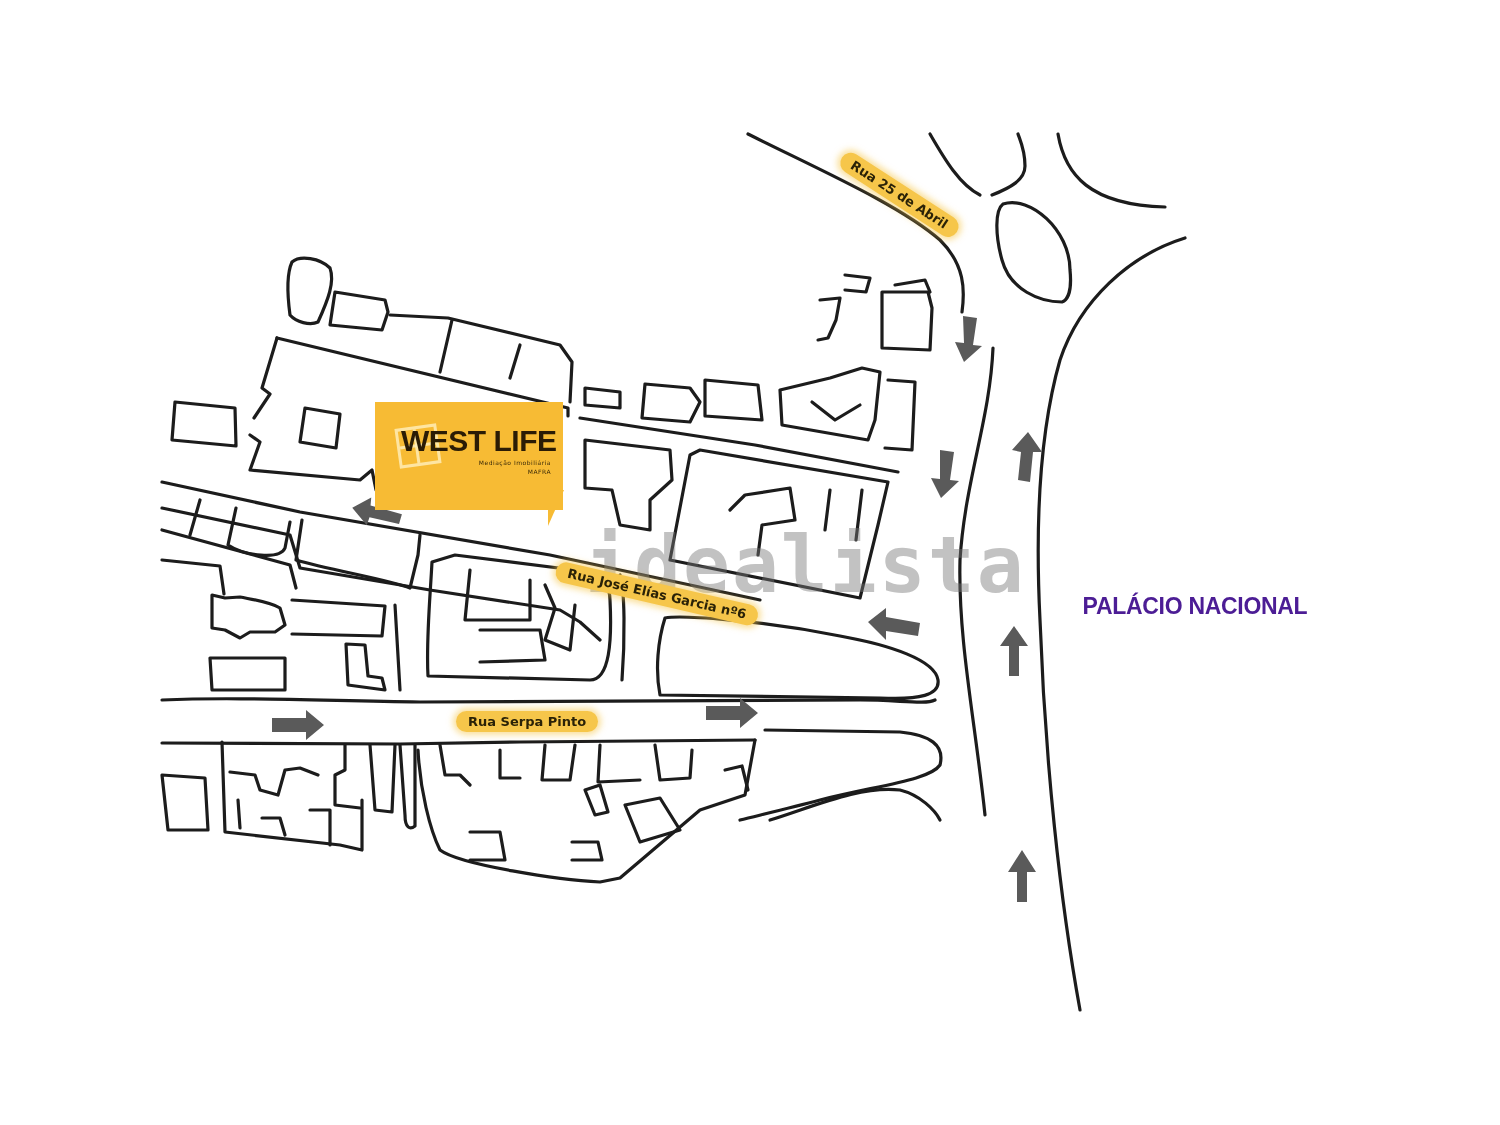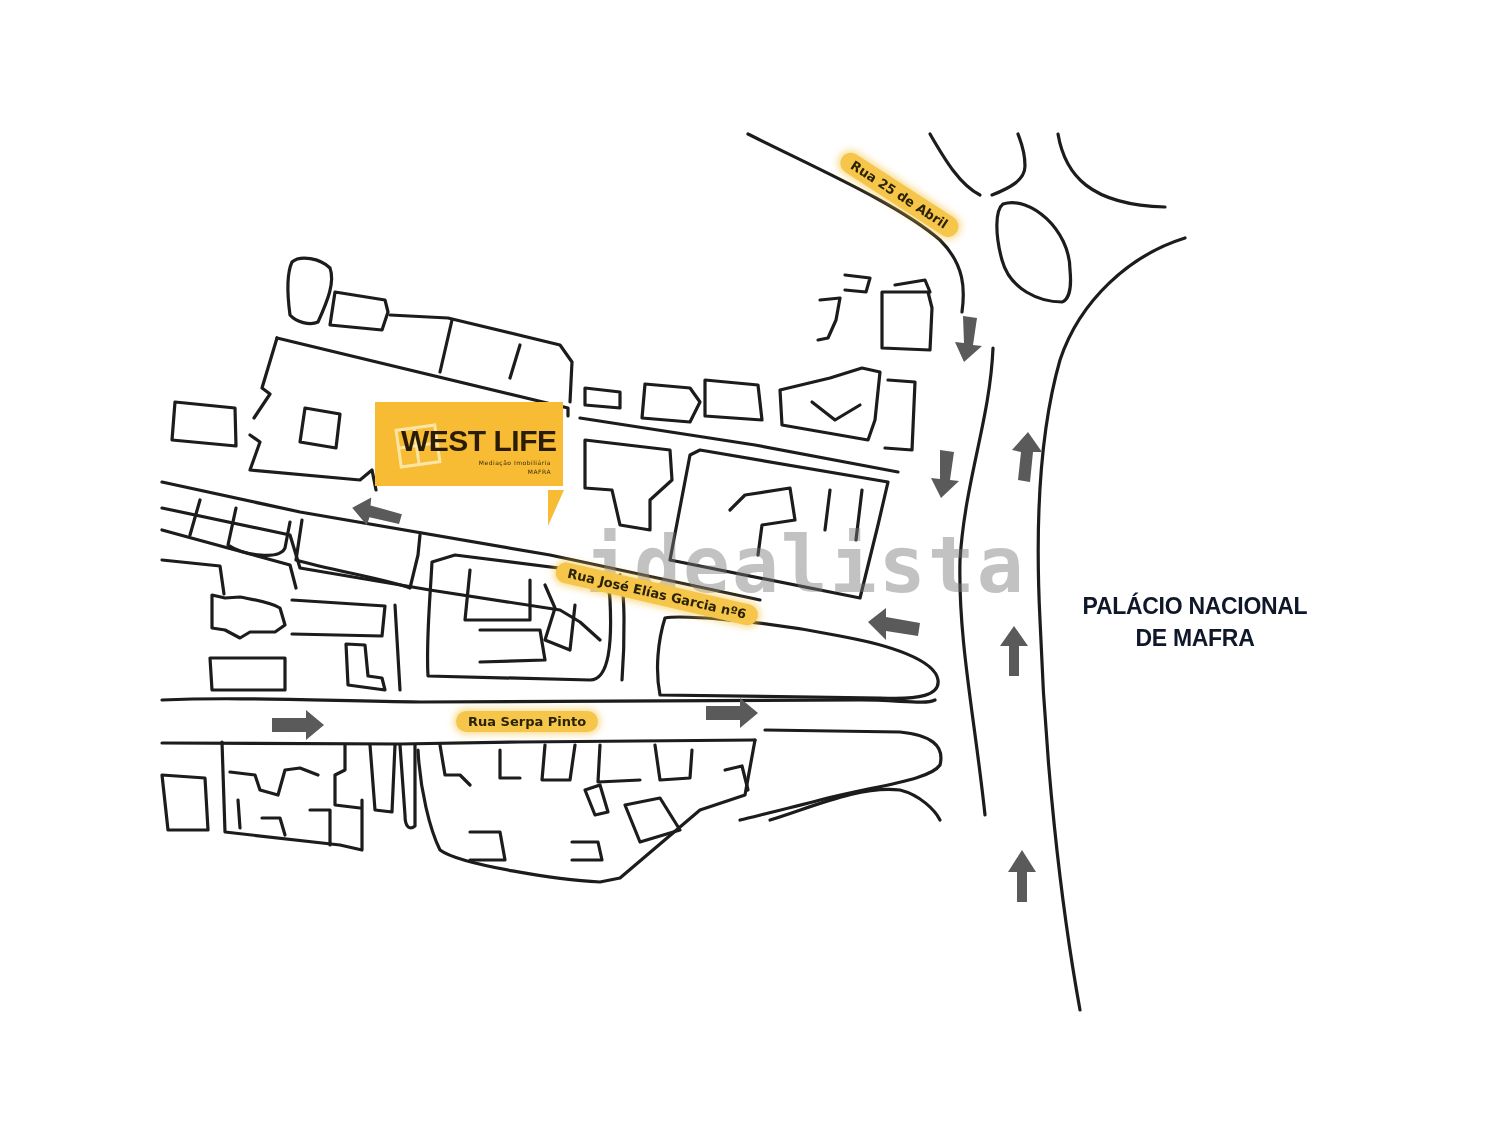--- a/index.html
+++ b/index.html
@@ -1,22 +1,22 @@
 <!DOCTYPE html>
 <html><head>
 <meta charset="utf-8">
 <style>
   html, body { margin: 0; padding: 0; background: #ffffff; }
   body { width: 1500px; height: 1125px; position: relative; overflow: hidden; font-family: "DejaVu Sans", sans-serif; }
   #map { position: absolute; left: 0; top: 0; width: 1500px; height: 1125px; }
   .st { fill: none; stroke: #1c1c1c; stroke-width: 3.2; stroke-linecap: round; stroke-linejoin: round; }
   .arrow { fill: #5a5a5a; }
   .pill { position: absolute; background: #f6c64a; border-radius: 14px; box-shadow: 0 0 6px 3px rgba(246,198,74,0.55); color: #2a2207; font-family: "DejaVu Sans", sans-serif; font-weight: bold; font-size: 13px; white-space: nowrap; padding: 2px 12px; transform-origin: left center; line-height: 17px; }
-  .landmark { position: absolute; left: 1040px; top: 590px; width: 310px; text-align: center; font-family: "Liberation Sans", sans-serif; font-weight: bold; font-size: 23px; line-height: 32px; color: #0f172a; letter-spacing: -0.3px; }
-  .brand { position: absolute; left: 375px; top: 402px; width: 188px; height: 84px; background: #f7bb34; }
+  .landmark { position: absolute; left: 1040px; top: 590px; width: 310px; text-align: center; font-family: "Liberation Sans", sans-serif; font-weight: bold; font-size: 23px; line-height: 32px; color: #4c1d95; letter-spacing: -0.3px; }
+  .brand { position: absolute; left: 375px; top: 402px; width: 188px; height: 108px; background: #f7bb34; }
   .brand-tail { position: absolute; left: 548px; top: 490px; width: 0; height: 0; border-left: 16px solid #f7bb34; border-bottom: 36px solid transparent; }
   .brand-logo { position: absolute; left: 22px; top: 24px; width: 36px; height: 34px; border: 3px solid rgba(255,240,190,0.8); transform: rotate(-8deg); }
   .brand-logo::before { content: ""; position: absolute; left: 15px; top: 0; width: 3px; height: 34px; background: rgba(255,240,190,0.8); }
   .brand-logo::after { content: ""; position: absolute; left: 0; top: 15px; width: 36px; height: 3px; background: rgba(255,240,190,0.8); }
   .brand-name { position: absolute; left: 26px; top: 22px; font-family: "Liberation Sans", sans-serif; font-weight: bold; font-size: 30px; color: #2b1c05; letter-spacing: -0.5px; white-space: nowrap; }
   .brand-sub { position: absolute; right: 12px; top: 57px; font-size: 6px; color: #3a2a08; letter-spacing: 0.5px; white-space: nowrap; }
   .brand-city { position: absolute; right: 12px; top: 66px; font-size: 6px; color: #3a2a08; letter-spacing: 0.5px; }
   .watermark { position: absolute; left: 585px; top: 520px; font-family: "DejaVu Sans Mono", monospace; font-weight: bold; font-size: 78px; color: rgba(120,120,120,0.45); letter-spacing: 2px; }
 </style>
 </head>
@@ -137,14 +137,13 @@
   <div class="brand-sub">Mediação Imobiliária</div>
   <div class="brand-city">MAFRA</div>
 </div>
 
 <div class="pill" style="left:842px; top:147px; transform: rotate(33deg);">Rua 25 de Abril</div>
 <div class="pill" style="left:556px; top:560px; transform: rotate(13deg);">Rua José Elías Garcia nº6</div>
 <div class="pill" style="left:456px; top:711px;">Rua Serpa Pinto</div>
 
 <div class="landmark">
   <div>PALÁCIO NACIONAL</div>
-  <div>DE MAFRA</div>
 </div>
 
 </body></html>

